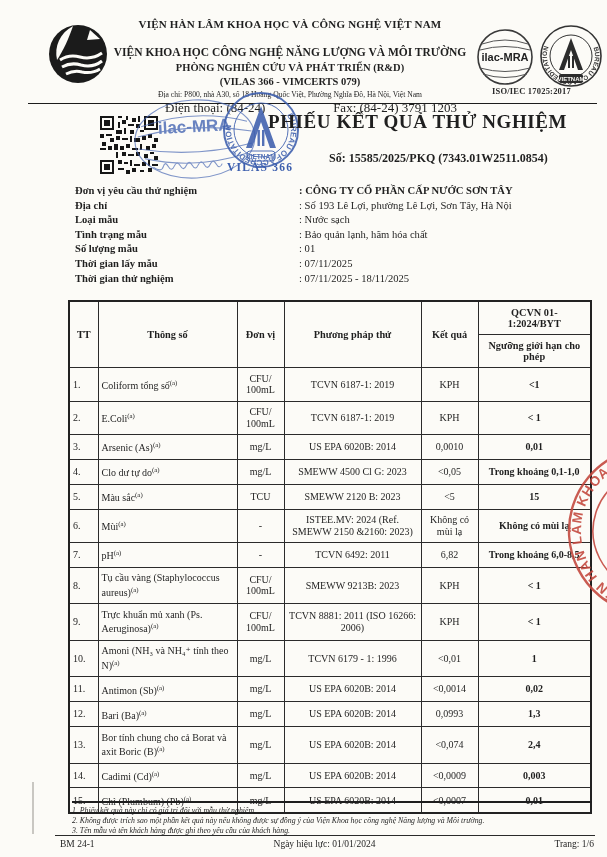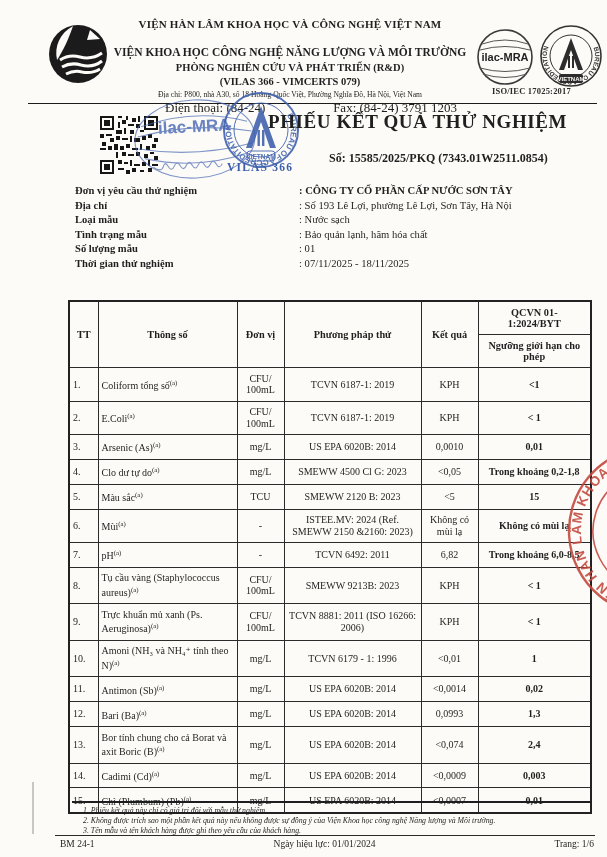--- a/index.html
+++ b/index.html
@@ -47,21 +47,21 @@
   .qcvn-sub { font-size:10px; }
   .c-no { text-align:left; padding-left:5px; }
   .c-param { text-align:left; padding-left:6px; }
   .c-unit, .c-result { text-align:center; }
   .c-method { text-align:center; }
   .c-limit { text-align:center; font-weight:bold; }
   .psup { font-size:6.8px; vertical-align:super; }
 
   
   #notes-rule { left:72px; top:801px; width:520px; border-top:2px solid #1e1e1e; }
-  #notes { left:72px; top:806px; width:520px; font-style:italic; font-size:7.8px; line-height:10px;margin-left:11px; }
+  #notes { left:72px; top:806px; width:520px; font-style:italic; font-size:7.8px; line-height:10px; }
   #footer-rule { left:55px; top:835px; width:540px; border-top:1.4px solid #2a2a2a; }
   #footer-row { left:60px; top:839px; width:534px; display:flex; justify-content:space-between; font-size:9.5px; }
   #scan-artifact { left:32px; top:782px; width:2px; height:52px; background:#c9c7c2; }
   #ilac-stamp { left:130px; top:96px; opacity:.82; transform:rotate(-3deg); }
   #boa-stamp { left:221px; top:90px; opacity:.88; }
   #red-stamp { left:558px; top:436px; opacity:.9; }
   #qr-code { left:100px; top:116px; }
 </style>
 </head>
 <body>
@@ -250,20 +250,24 @@
     <div class="info-row">
       <span class="info-label">Tình trạng mẫu</span>
       <span class="info-value">Bảo quản lạnh, hãm hóa chất</span>
     </div>
 
     <div class="info-row">
       <span class="info-label">Số lượng mẫu</span>
       <span class="info-value">01</span>
     </div>
 
+    <div class="info-row">
+      <span class="info-label">Thời gian lấy mẫu</span>
+      <span class="info-value">07/11/2025</span>
+    </div>
 
     <div class="info-row">
       <span class="info-label">Thời gian thử nghiệm</span>
       <span class="info-value">07/11/2025 - 18/11/2025</span>
     </div>
   </div>
 
   <table class="abs" id="results-table">
     <colgroup>
       <col style="width:29px">
@@ -313,21 +317,21 @@
       <td class="c-result">0,0010</td>
       <td class="c-limit">0,01</td>
     </tr>
 
     <tr>
       <td class="c-no">4.</td>
       <td class="c-param"><span class="pname">Clo dư tự do</span><span class="psup">(a)</span></td>
       <td class="c-unit">mg/L</td>
       <td class="c-method">SMEWW 4500 Cl G: 2023</td>
       <td class="c-result">&lt;0,05</td>
-      <td class="c-limit">Trong khoảng 0,2-1,8</td>
+      <td class="c-limit">Trong khoảng 0,1-1,0</td>
     </tr>
 
     <tr>
       <td class="c-no">5.</td>
       <td class="c-param"><span class="pname">Màu sắc</span><span class="psup">(a)</span></td>
       <td class="c-unit">TCU</td>
       <td class="c-method">SMEWW 2120 B: 2023</td>
       <td class="c-result">&lt;5</td>
       <td class="c-limit">15</td>
     </tr>

